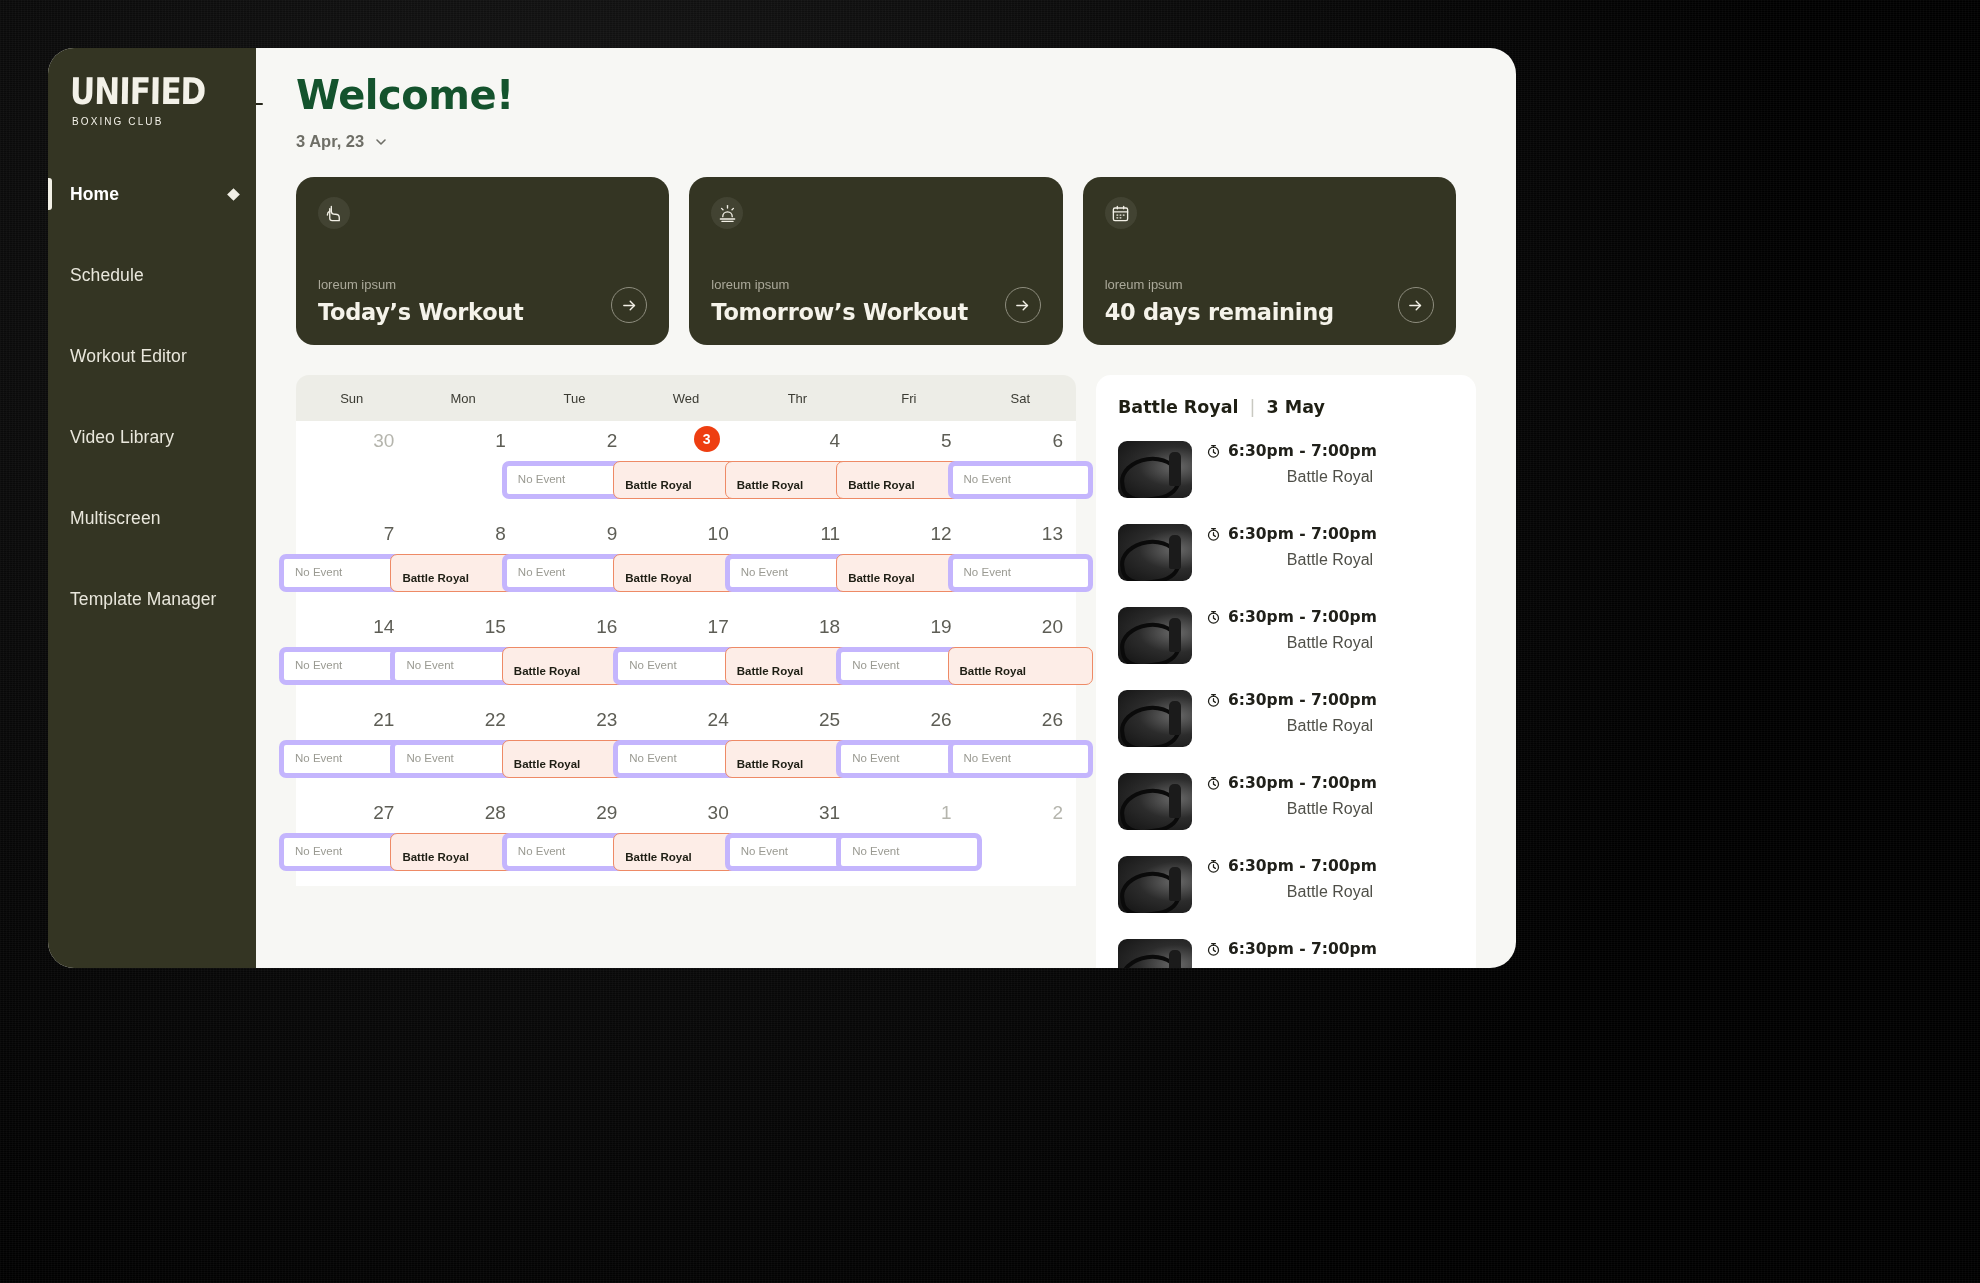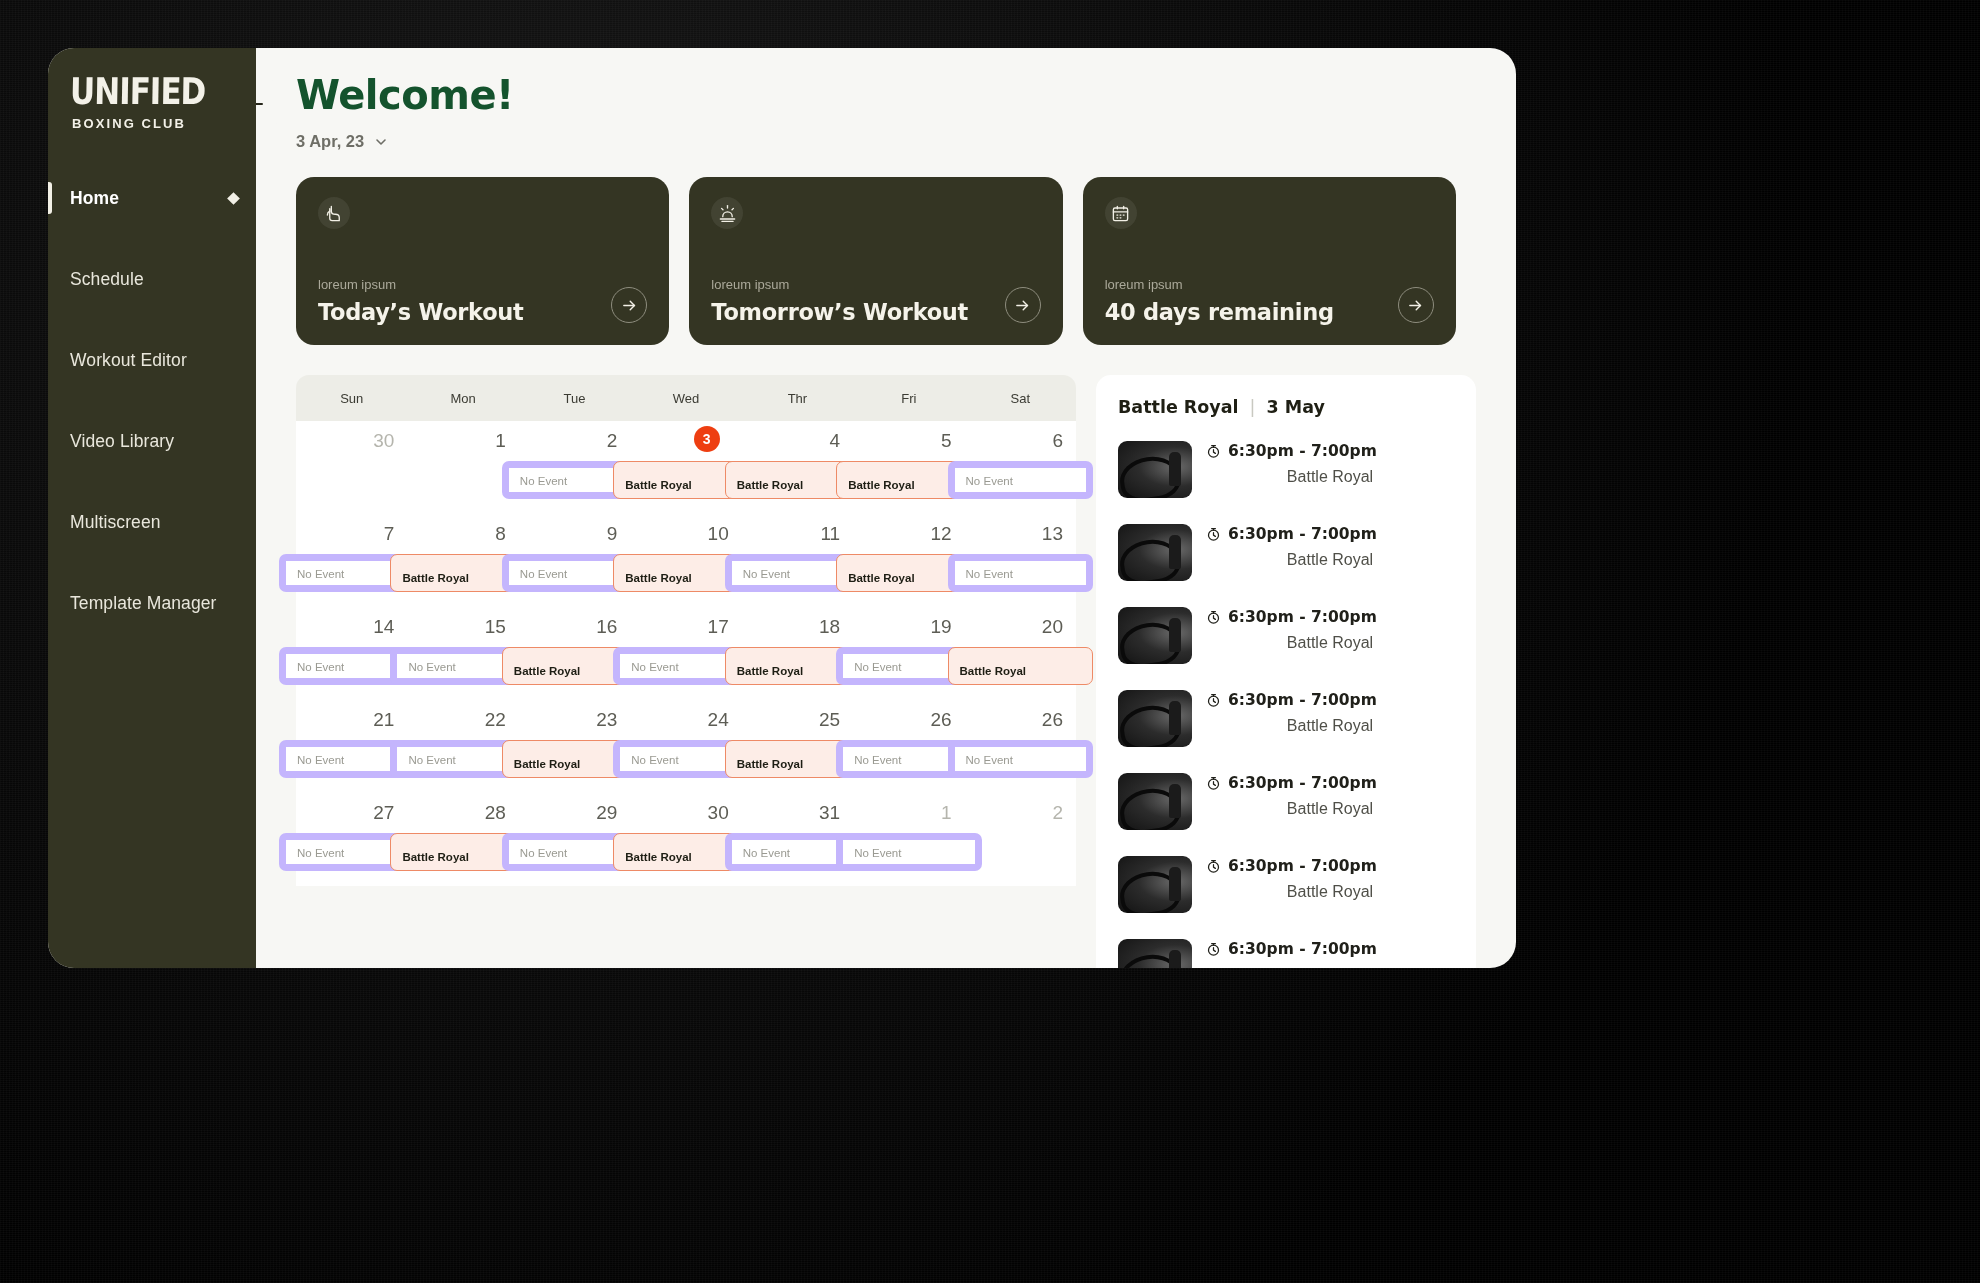--- a/index.html
+++ b/index.html
@@ -39,22 +39,22 @@
     font-family:"DejaVu Sans", sans-serif;
     font-weight:bold;
     font-size:31px;
     letter-spacing:-1px;
     color:#F3F1E8;
     transform:skewX(-1deg) scaleY(1.18);
     transform-origin:left center;
     line-height:1;
   }
   .logo-sub {
-    font-size:13px;
-    font-weight:bold;
+    font-size:10px;
+    font-weight:normal;
     letter-spacing:2.1px;
     color:#F3F1E8;
     margin-top:9px;
     margin-left:2px;
   }
   .nav { margin-top:6px; }
   .nav-item {
     position:relative;
     display:flex; align-items:center;
     height:42px;
@@ -196,21 +196,21 @@
   .pill.event {
     background:#FDEDE7;
     border:1px solid #EE8A66;
     color:#1E1E14;
     font-weight:bold;
     align-items:flex-end;
     padding-bottom:7px;
   }
   .pill.none {
     background:#fff;
-    border:7px solid #c4b5fd;
+    border:5px solid #c4b5fd;
     color:#9A9A92;
     align-items:flex-start;
     padding-top:7px;
   }
 
   
   .rpanel {
     flex:0 0 380px;
     background:#fff;
     border-radius:15px;

